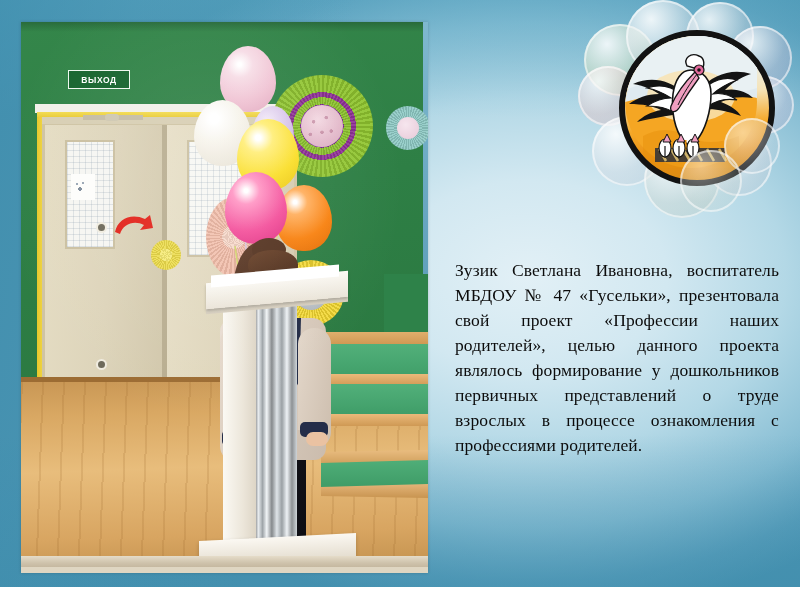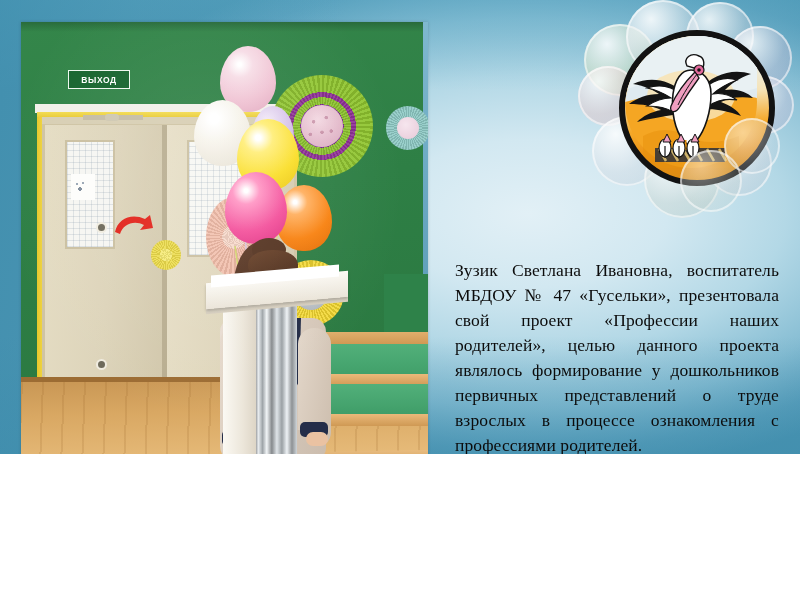--- a/index.html
+++ b/index.html
@@ -1,21 +1,21 @@
 <!DOCTYPE html>
 <html><head>
 <meta charset="utf-8">
 <style>
   html,body{margin:0;padding:0;}
   body{
     width:800px;height:600px;overflow:hidden;
     font-family:"Liberation Serif", serif;
   }
   .slide{
-    position:relative;width:800px;height:454px;overflow:hidden;
+    position:relative;width:800px;height:587px;overflow:hidden;
     background:#c4b5fd;
   }
   
   .bg-base{position:absolute;inset:0;
     background:
       radial-gradient(ellipse 62% 58% at 66% 47%, #e2f0f6 0%, #d2e8f1 28%, #b3d8e6 52%, #86bdd3 74%, #5a9fbc 90%, #4a94b2 100%);
   }
   .bg-vignette{position:absolute;inset:0;
     background:
       linear-gradient(100deg, rgba(60,140,172,0.55) 0%, rgba(60,140,172,0.12) 16%, rgba(255,255,255,0) 40%),

